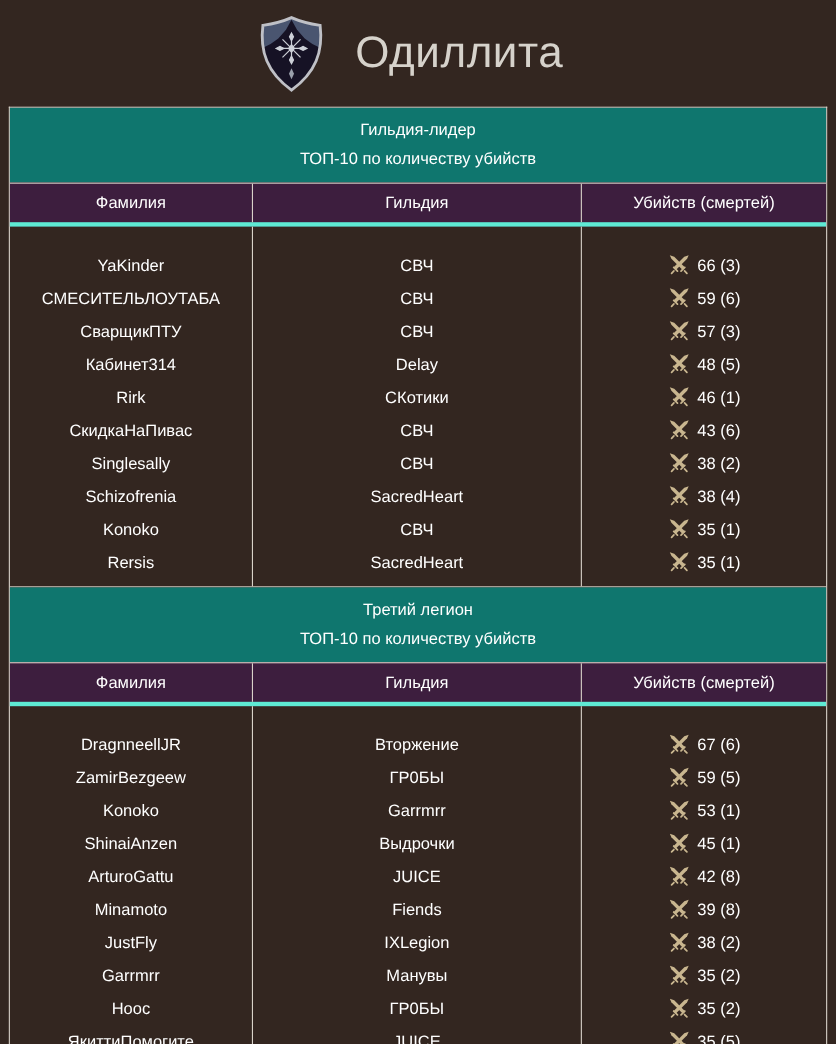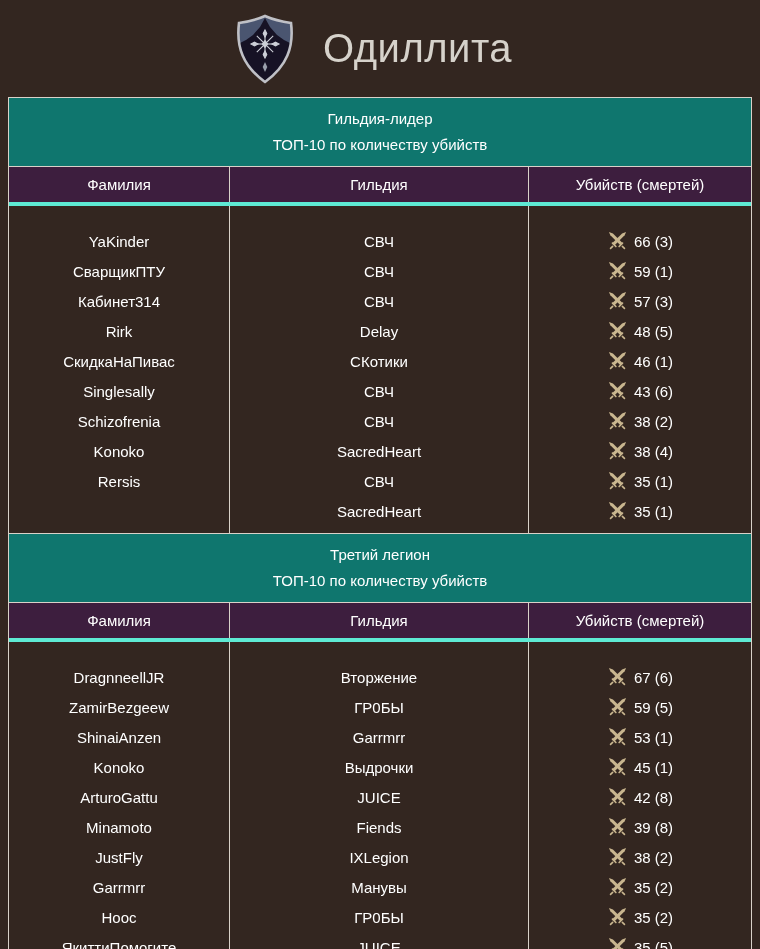--- a/index.html
+++ b/index.html
@@ -130,20 +130,21 @@
         <div>ТОП-10 по количеству убийств</div>
       </div>
       <div class="col-headers">
         <div class="col-header">Фамилия</div>
         <div class="col-header">Гильдия</div>
         <div class="col-header">Убийств (смертей)</div>
       </div>
       <div class="section-body">
         <div class="col col-names">
             <div class="cell">YaKinder</div>
+            <div class="cell">СМЕСИТЕЛЬЛОУТАБА</div>
             <div class="cell">СварщикПТУ</div>
             <div class="cell">Кабинет314</div>
             <div class="cell">Rirk</div>
             <div class="cell">СкидкаНаПивас</div>
             <div class="cell">Singlesally</div>
             <div class="cell">Schizofrenia</div>
             <div class="cell">Konoko</div>
             <div class="cell">Rersis</div>
           </div>
         <div class="col col-guilds">
@@ -184,21 +185,21 @@
       <path d="M20 1 L15.8 2.5 L5.7 12.6 L8 14.9 L18.5 4.4 Z"></path>
     </g>
     <g stroke="#c9b68f" stroke-width="1.7" stroke-linecap="round" fill="none">
       <line x1="12.7" y1="16.3" x2="16.3" y2="12.7"></line>
       <line x1="9.3" y1="16.3" x2="5.7" y2="12.7"></line>
       <line x1="16.1" y1="16.1" x2="18.3" y2="18.3"></line>
       <line x1="5.9" y1="16.1" x2="3.7" y2="18.3"></line>
     </g>
   </svg>
               </span>
-              <span>59 (1)</span>
+              <span>59 (6)</span>
             </div>
             <div class="cell kills-cell">
               <span class="sword-icon">
                 <svg viewBox="0 0 22 21" width="21" height="20" aria-hidden="true">
     <g fill="#c9b68f">
       <path d="M2 1 L6.2 2.5 L16.3 12.6 L14 14.9 L3.5 4.4 Z"></path>
       <path d="M20 1 L15.8 2.5 L5.7 12.6 L8 14.9 L18.5 4.4 Z"></path>
     </g>
     <g stroke="#c9b68f" stroke-width="1.7" stroke-linecap="round" fill="none">
       <line x1="12.7" y1="16.3" x2="16.3" y2="12.7"></line>
@@ -340,22 +341,22 @@
       </div>
       <div class="col-headers">
         <div class="col-header">Фамилия</div>
         <div class="col-header">Гильдия</div>
         <div class="col-header">Убийств (смертей)</div>
       </div>
       <div class="section-body">
         <div class="col col-names">
             <div class="cell">DragnneellJR</div>
             <div class="cell">ZamirBezgeew</div>
+            <div class="cell">Konoko</div>
             <div class="cell">ShinaiAnzen</div>
-            <div class="cell">Konoko</div>
             <div class="cell">ArturoGattu</div>
             <div class="cell">Minamoto</div>
             <div class="cell">JustFly</div>
             <div class="cell">Garrmrr</div>
             <div class="cell">Hooc</div>
             <div class="cell">ЯкиттиПомогите</div>
           </div>
         <div class="col col-guilds">
             <div class="cell">Вторжение</div>
             <div class="cell">ГР0БЫ</div>

